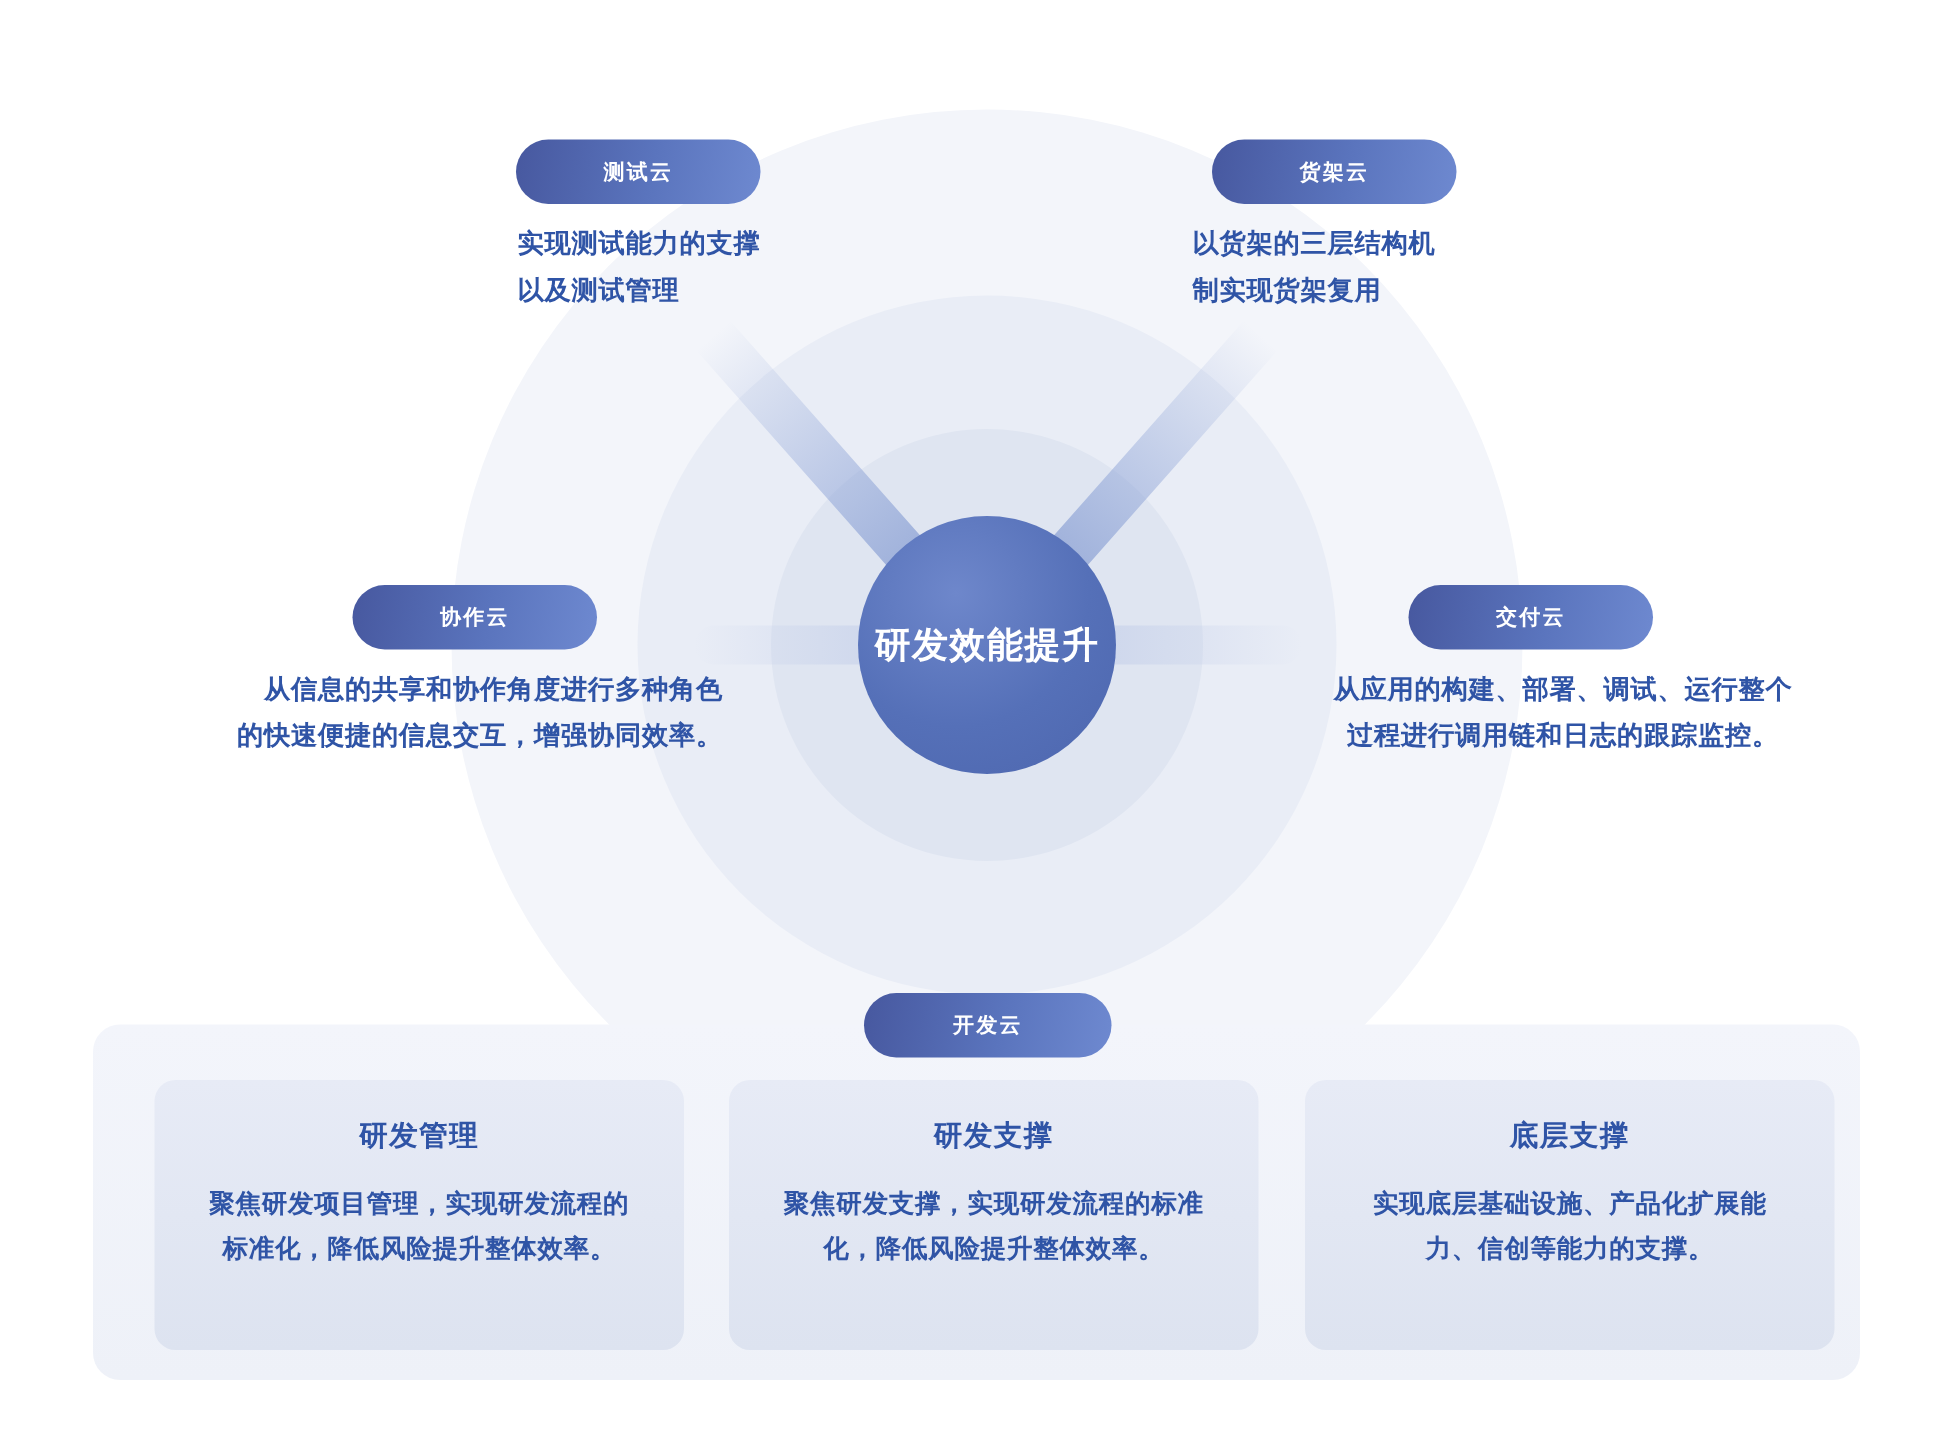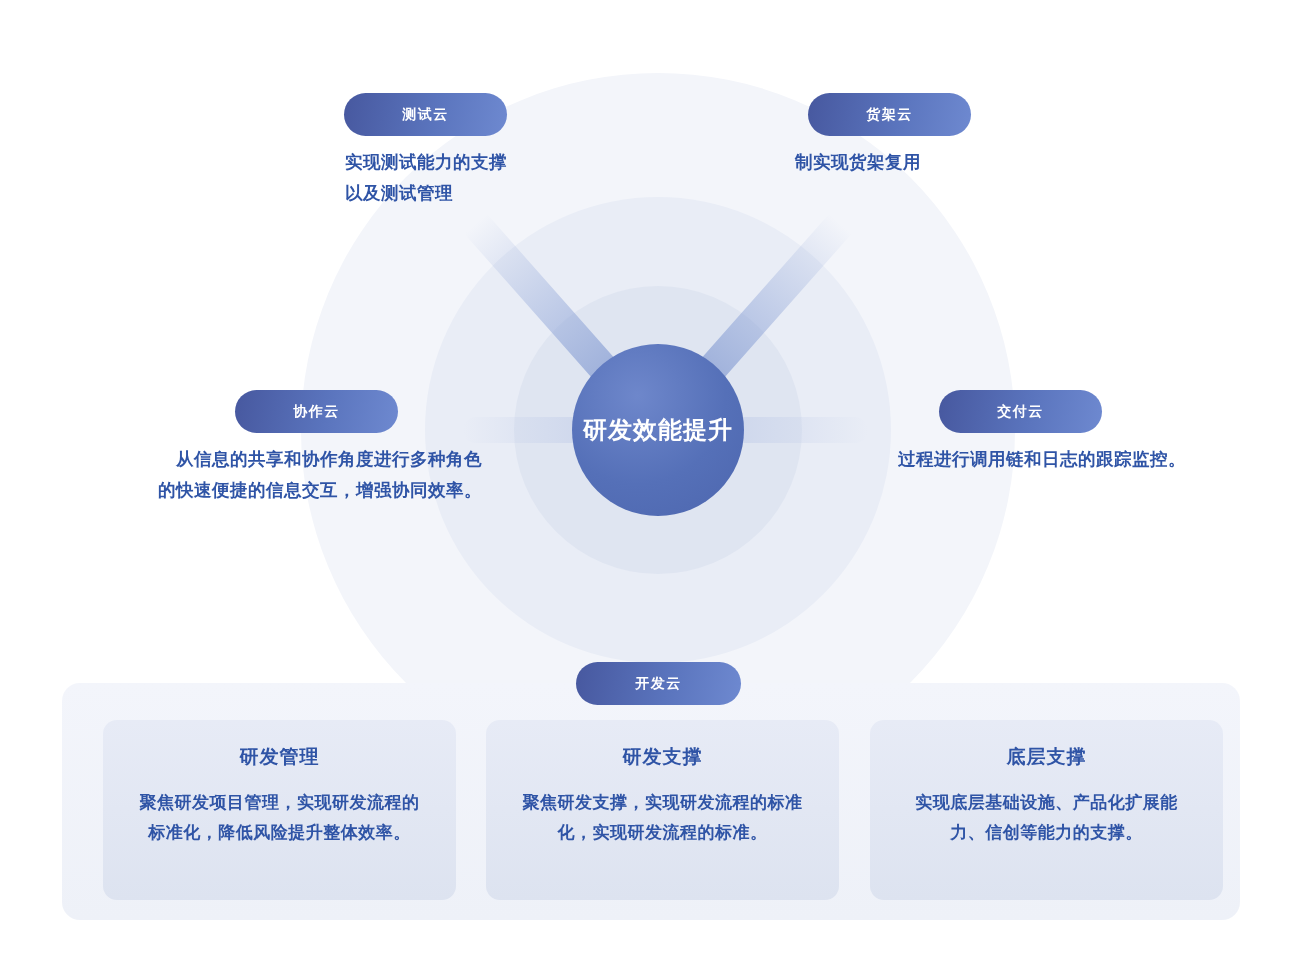--- a/index.html
+++ b/index.html
@@ -159,35 +159,37 @@
   </div>
   <div class="desc desc-test">
     <div>实现测试能力的支撑</div>
     <div>以及测试管理</div>
   </div>
 
   <div class="pill pill-shelf">
     <span>货架云</span>
   </div>
   <div class="desc desc-shelf">
+    <div>以货架的三层结构机</div>
     <div>制实现货架复用</div>
   </div>
 
   <div class="pill pill-collab">
     <span>协作云</span>
   </div>
   <div class="desc desc-collab">
     <div>从信息的共享和协作角度进行多种角色</div>
     <div>的快速便捷的信息交互，增强协同效率。</div>
   </div>
 
   <div class="pill pill-delivery">
     <span>交付云</span>
   </div>
   <div class="desc desc-delivery">
+    <div>从应用的构建、部署、调试、运行整个</div>
     <div>过程进行调用链和日志的跟踪监控。</div>
   </div>
 
   <div class="pill pill-dev">
     <span>开发云</span>
   </div>
 
   <div class="panel">
 
     <div class="card card-1">
@@ -195,21 +197,21 @@
       <div class="card-desc">
         <div>聚焦研发项目管理，实现研发流程的</div>
         <div>标准化，降低风险提升整体效率。</div>
       </div>
     </div>
 
     <div class="card card-2">
       <div class="card-title">研发支撑</div>
       <div class="card-desc">
         <div>聚焦研发支撑，实现研发流程的标准</div>
-        <div>化，实现研发流程的标准。</div>
+        <div>化，降低风险提升整体效率。</div>
       </div>
     </div>
 
     <div class="card card-3">
       <div class="card-title">底层支撑</div>
       <div class="card-desc">
         <div>实现底层基础设施、产品化扩展能</div>
         <div>力、信创等能力的支撑。</div>
       </div>
     </div>

